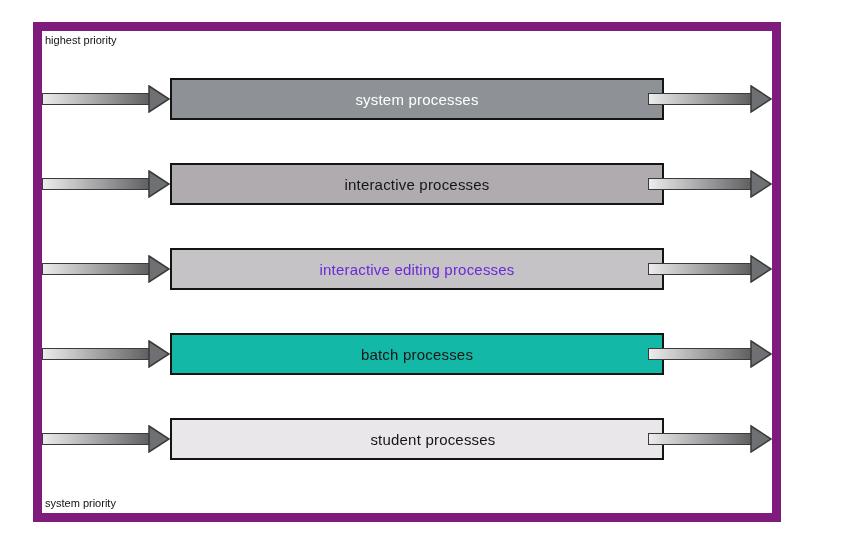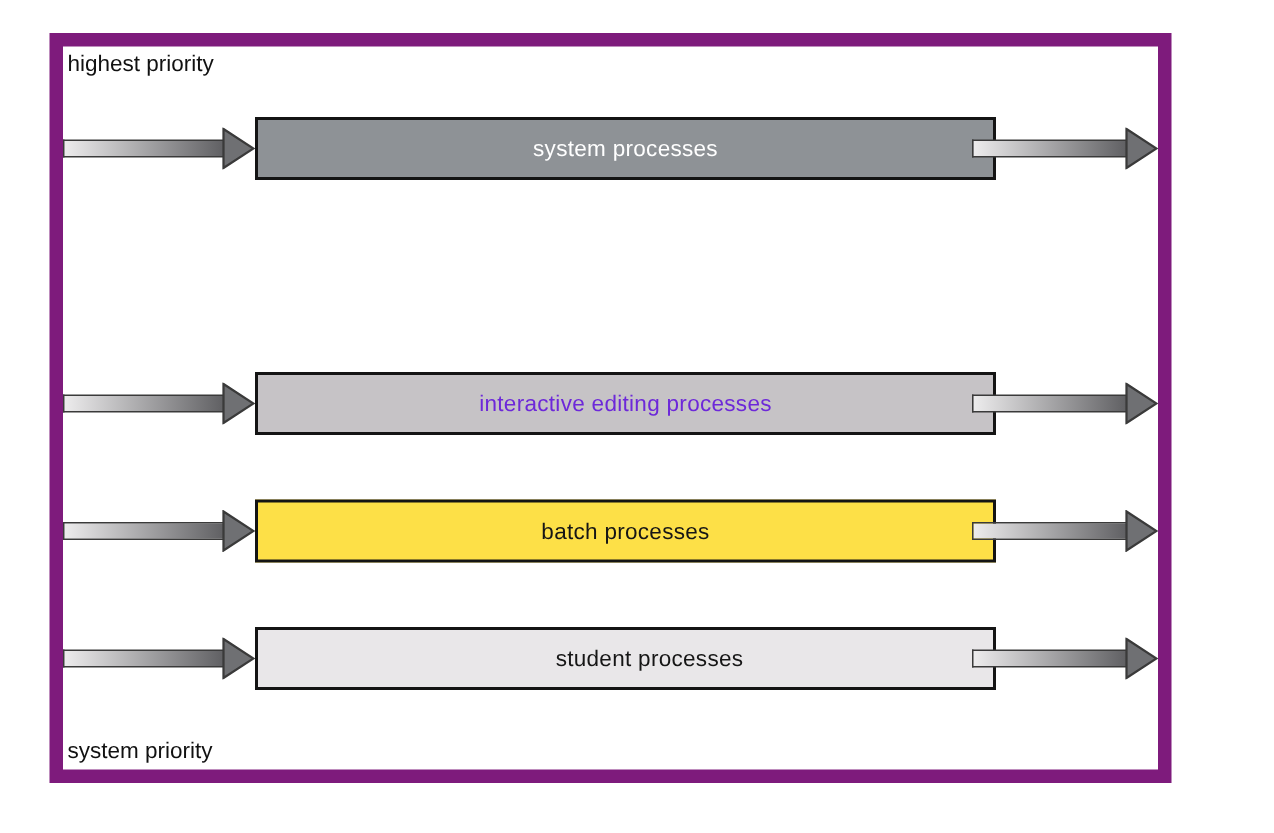--- a/index.html
+++ b/index.html
@@ -21,21 +21,21 @@
     top: 22px;
     width: 748px;
     height: 500px;
     box-sizing: border-box;
     border: 9px solid var(--frame-color, #7e1b7c);
     background: #ffffff;
   }
   .corner-label {
     position: absolute;
     left: 3px;
-    font-size: 15px;
+    font-size: 11px;
     color: #111111;
     white-space: nowrap;
     text-align: center;
   }
   .corner-label.top { top: 3px; }
   .corner-label.bottom { bottom: 4px; }
 
   #queue-rows {
     position: absolute;
     left: 0;
@@ -106,20 +106,37 @@
           <div class="bar" style="background:#8e9296;color:#ffffff;">
             <span class="bar-label">system processes</span>
           </div>
           <div class="arrow arrow-right">
             <div class="shaft"></div>
             <svg class="head" width="22" height="28" viewBox="0 0 22 28" aria-hidden="true">
               <polygon points="1,1 21,14 1,27"></polygon>
             </svg>
           </div>
         </div>
+        <div class="queue-row" style="top: 132px;">
+          <div class="arrow arrow-left">
+            <div class="shaft"></div>
+            <svg class="head" width="22" height="28" viewBox="0 0 22 28" aria-hidden="true">
+              <polygon points="1,1 21,14 1,27"></polygon>
+            </svg>
+          </div>
+          <div class="bar" style="background:#afabaf;color:#161616;">
+            <span class="bar-label">interactive processes</span>
+          </div>
+          <div class="arrow arrow-right">
+            <div class="shaft"></div>
+            <svg class="head" width="22" height="28" viewBox="0 0 22 28" aria-hidden="true">
+              <polygon points="1,1 21,14 1,27"></polygon>
+            </svg>
+          </div>
+        </div>
         <div class="queue-row" style="top: 217px;">
           <div class="arrow arrow-left">
             <div class="shaft"></div>
             <svg class="head" width="22" height="28" viewBox="0 0 22 28" aria-hidden="true">
               <polygon points="1,1 21,14 1,27"></polygon>
             </svg>
           </div>
           <div class="bar" style="background:#c6c3c6;color:#6d28d9;">
             <span class="bar-label">interactive editing processes</span>
           </div>
@@ -130,21 +147,21 @@
             </svg>
           </div>
         </div>
         <div class="queue-row" style="top: 302px;">
           <div class="arrow arrow-left">
             <div class="shaft"></div>
             <svg class="head" width="22" height="28" viewBox="0 0 22 28" aria-hidden="true">
               <polygon points="1,1 21,14 1,27"></polygon>
             </svg>
           </div>
-          <div class="bar" style="background:#fde047;color:#161616;">
+          <div class="bar" style="background:#14b8a6;color:#161616;">
             <span class="bar-label">batch processes</span>
           </div>
           <div class="arrow arrow-right">
             <div class="shaft"></div>
             <svg class="head" width="22" height="28" viewBox="0 0 22 28" aria-hidden="true">
               <polygon points="1,1 21,14 1,27"></polygon>
             </svg>
           </div>
         </div>
         <div class="queue-row" style="top: 387px;">

